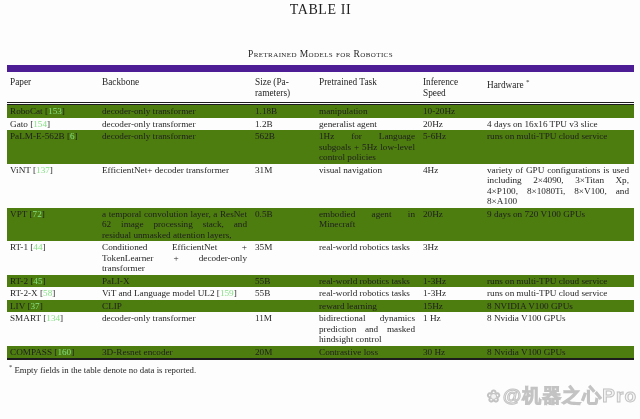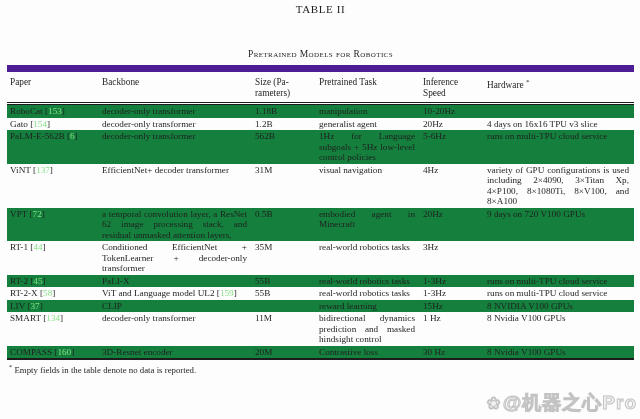--- a/index.html
+++ b/index.html
@@ -7,21 +7,21 @@
     width: 640px; height: 419px;
     background: #fdfdfd;
     overflow: hidden;
     font-family: "Liberation Serif", "DejaVu Serif", serif;
     color: #1f1f1f;
     position: relative;
   }
   .page { padding: 4px 6px 0 7px; }
 
   .caption { text-align: center; line-height: 11px; margin-bottom: 5px; }
-  .caption-title { font-size: 11px; letter-spacing: 0.6px; }
+  .caption-title { font-size: 14px; letter-spacing: 0.6px; }
   .caption-sub { font-size: 9.5px; font-variant: small-caps; letter-spacing: 0.4px; margin-top: 34px; }
 
   table.model-table {
     width: 627px;
     border-collapse: collapse;
     table-layout: fixed;
     font-size: 9.2px;
     line-height: 10.5px;
     border-top: 7px solid #4c1d95;
     border-bottom: 2px solid #1c1c1c;
@@ -42,30 +42,30 @@
     border-bottom: 3px double #1c1c1c;
     font-size: 9.3px;
   }
   thead th sup { font-size: 7px; }
 
   tbody td {
     vertical-align: top;
     padding: 1px 5px 1px 3px;
   }
   tbody td.just { text-align: justify; }
-  tr.shaded { background: #15803d; }
+  tr.shaded { background: #4d7c0f; }
 
   .cite { color: #85e085; }
 
   .footnote { margin-top: 3px; margin-left: 2px; font-size: 8.8px; }
   .footnote sup { font-size: 6.5px; }
 
   .watermark {
     position: absolute;
-    right: 3px; bottom: 3px;
+    right: 3px; bottom: 10px;
     font-family: "Liberation Sans", "DejaVu Sans", sans-serif;
     font-size: 19px;
     font-weight: bold;
     letter-spacing: 1px;
     color: rgba(235,235,235,0.55);
     -webkit-text-stroke: 1px #c3c3c3;
     white-space: nowrap;
     pointer-events: none;
   }
   .watermark .wm-icon { font-size: 17px; margin-right: 1px; }

